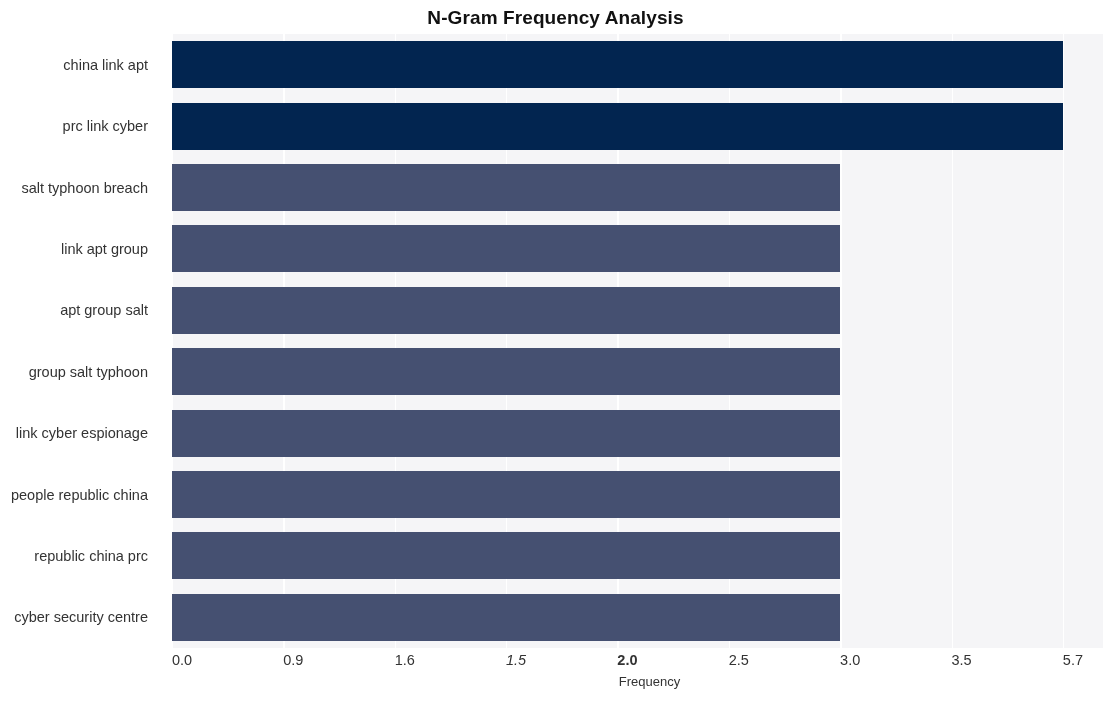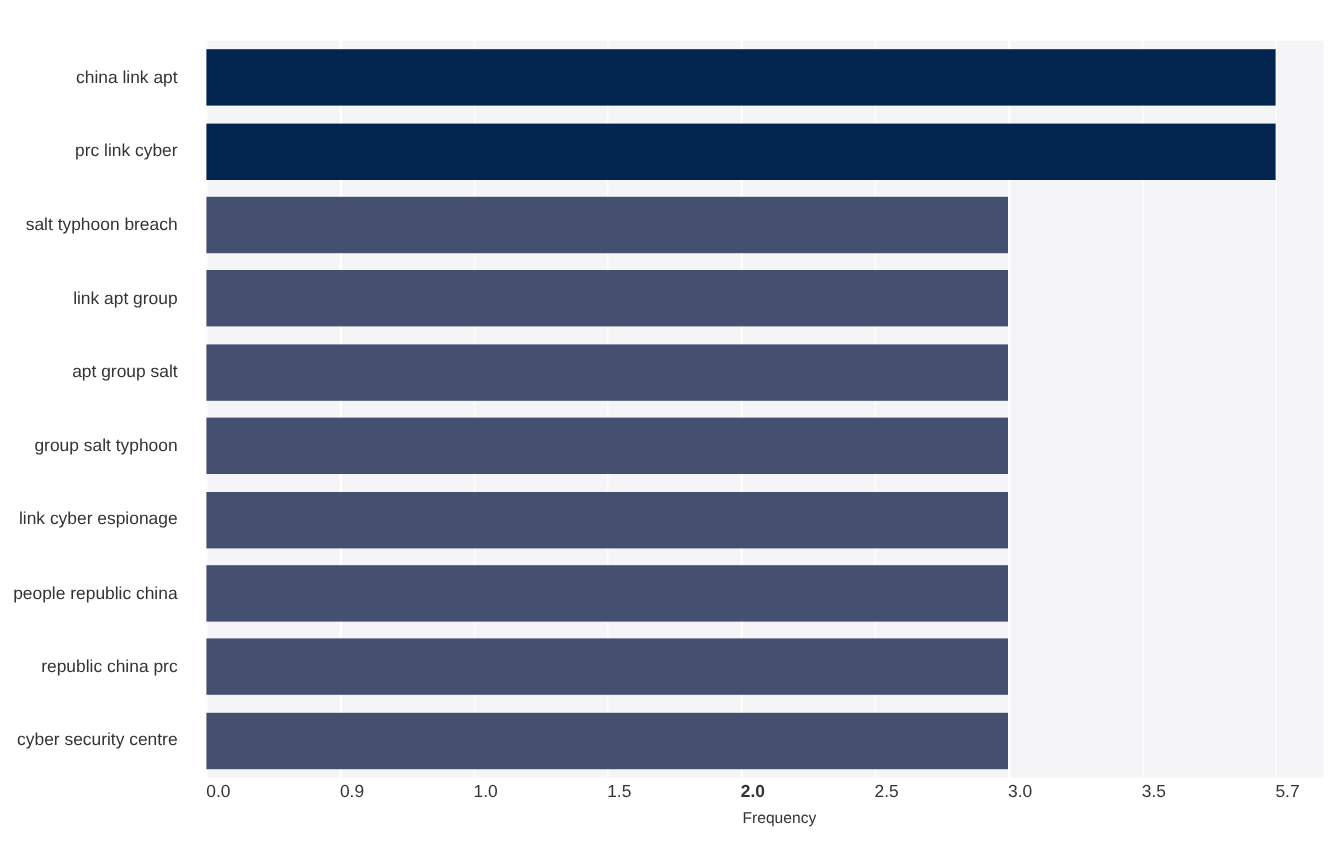--- a/index.html
+++ b/index.html
@@ -102,20 +102,21 @@
     text-align: center;
     font-size: 13px;
     color: #333333;
   }
 </style>
 </head>
 <body>
 
 <div id="figure">
 
+  <div id="chart-title">N-Gram Frequency Analysis</div>
 
   <div id="plot-area">
     <div id="grid-layer">
         <div class="gridline" style="left: 0px; background: rgb(255, 255, 255);"></div>
         <div class="gridline" style="left: 111.364px; background: rgb(255, 255, 255);"></div>
         <div class="gridline" style="left: 222.727px; background: rgb(255, 255, 255);"></div>
         <div class="gridline" style="left: 334.091px; background: rgb(255, 255, 255);"></div>
         <div class="gridline" style="left: 445.455px; background: rgb(255, 255, 255);"></div>
         <div class="gridline" style="left: 556.818px; background: rgb(255, 255, 255);"></div>
         <div class="gridline" style="left: 668.182px; background: rgb(255, 255, 255);"></div>
@@ -165,22 +166,22 @@
       <div class="ylabel-item" style="top: 337.7px;">group salt typhoon</div>
       <div class="ylabel-item" style="top: 399.1px;">link cyber espionage</div>
       <div class="ylabel-item" style="top: 460.5px;">people republic china</div>
       <div class="ylabel-item" style="top: 521.9px;">republic china prc</div>
       <div class="ylabel-item" style="top: 583.3px;">cyber security centre</div>
     </div>
 
   <div id="xticks-layer">
       <div class="xtick" style="left: 172px;">0.0</div>
       <div class="xtick" style="left: 283.364px;">0.9</div>
-      <div class="xtick" style="left: 394.727px;">1.0</div>
-      <div class="xtick" style="left: 506.091px;">1.5</div>
+      <div class="xtick" style="left: 394.727px;">1.6</div>
+      <div class="xtick" style="left: 506.091px; font-style: italic;">1.5</div>
       <div class="xtick" style="left: 617.455px; font-weight: bold;">2.0</div>
       <div class="xtick" style="left: 728.818px;">2.5</div>
       <div class="xtick" style="left: 840.182px;">3.0</div>
       <div class="xtick" style="left: 951.545px;">3.5</div>
       <div class="xtick" style="left: 1062.91px;">5.7</div>
     </div>
 
   <div id="xaxis-label">Frequency</div>
 
 </div>

